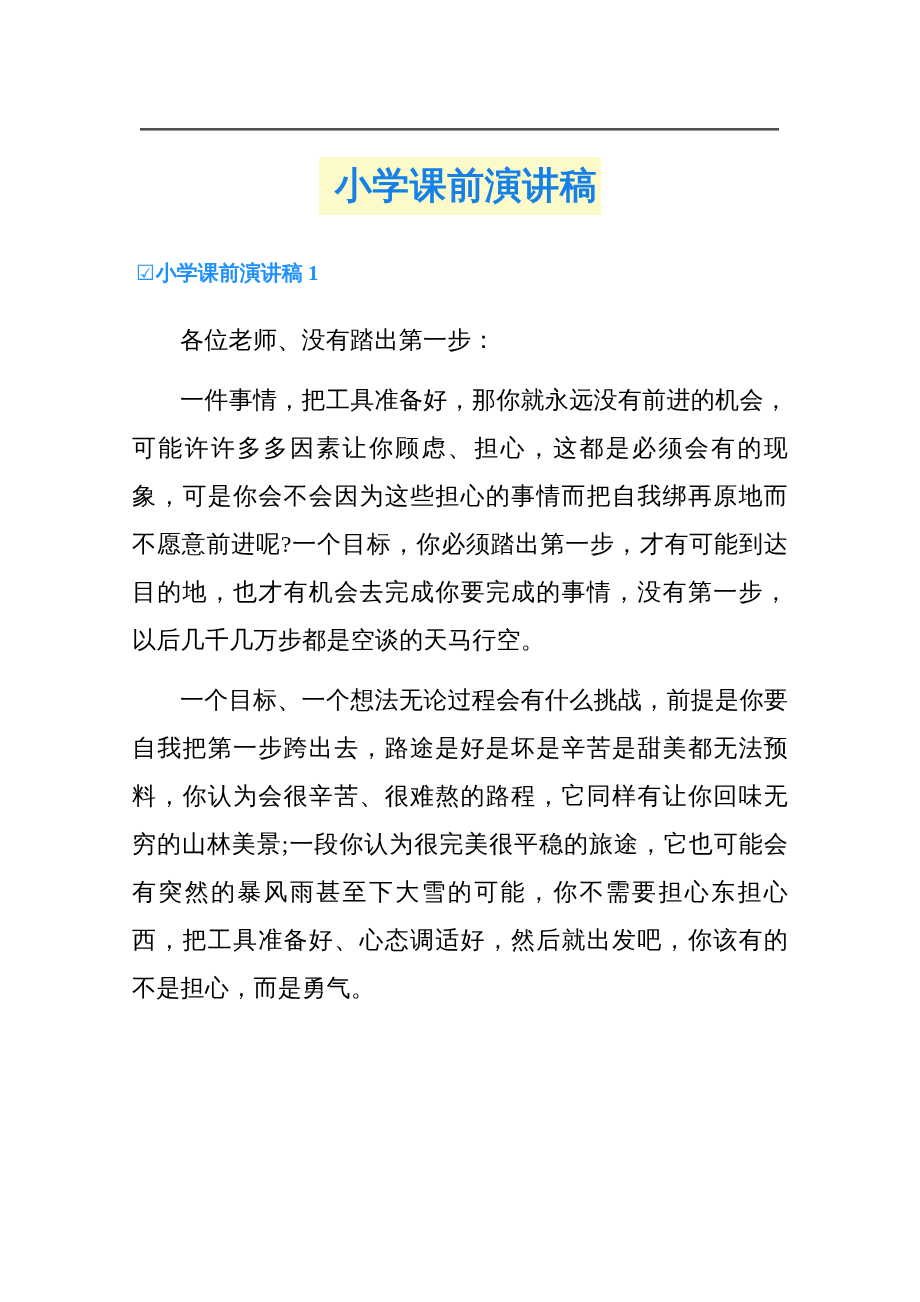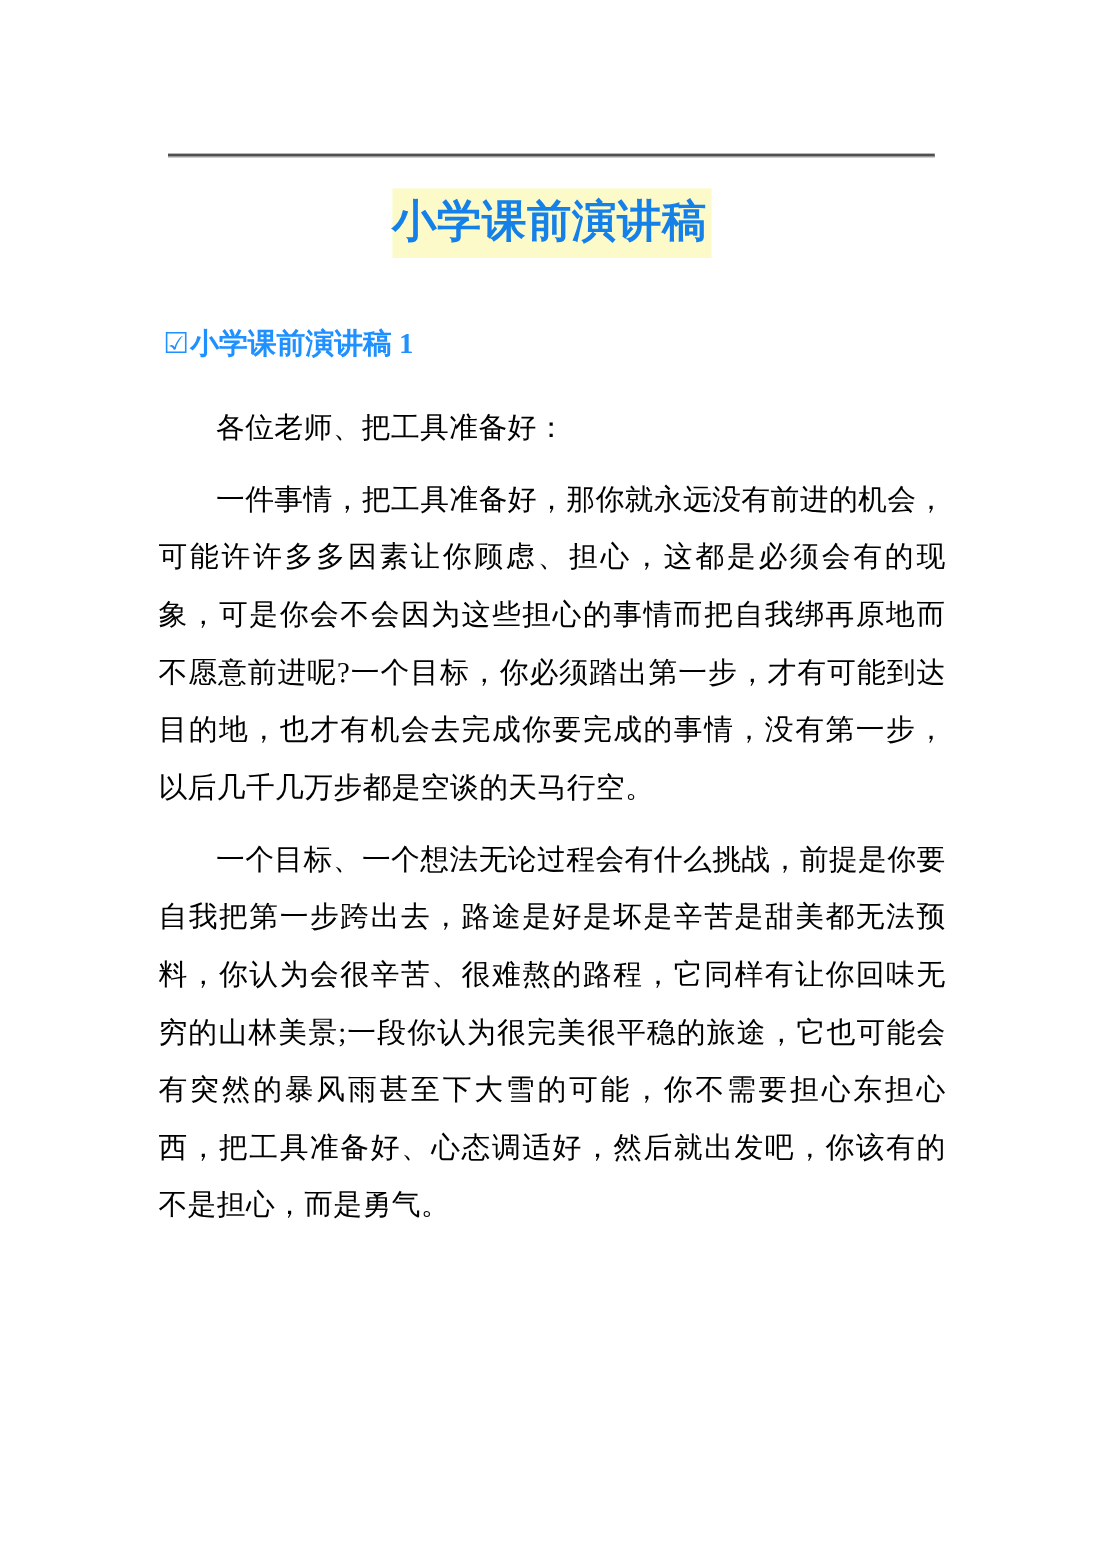--- a/index.html
+++ b/index.html
@@ -33,26 +33,26 @@
     margin-top:26px;
     text-align:center;
     font-size:37px;
     font-weight:bold;
     line-height:1;
   }
   .title .title-text{
     display:inline-block;
     background:var(--title-highlight);
     color:var(--title-text);
-    padding:10px 4px 11px 0;
+    padding:10px 4px 11px 16px;
     letter-spacing:0.5px;
   }
   .heading{
-    margin:56px 132px 0 136px;
-    font-size:24px;
+    margin:44px 132px 0 136px;
+    font-size:21px;
     font-weight:bold;
     color:var(--heading-text);
     line-height:1.4;
   }
   .heading .checkbox{
     font-weight:normal;
     margin-right:1px;
   }
   .content{
     margin:28px 132px 0 132px;
@@ -71,18 +71,18 @@
 
 <div class="page">
 
   <div class="rule"></div>
 
   <h1 class="title"><span class="title-text">小学课前演讲稿</span></h1>
 
   <h2 class="heading"><span class="checkbox">☑</span><span>小学课前演讲稿 1</span></h2>
 
   <div class="content">
-    <p>各位老师、把工具准备好：</p>
+    <p>各位老师、没有踏出第一步：</p>
     <p>一件事情，把工具准备好，那你就永远没有前进的机会，可能许许多多因素让你顾虑、担心，这都是必须会有的现象，可是你会不会因为这些担心的事情而把自我绑再原地而不愿意前进呢?一个目标，你必须踏出第一步，才有可能到达目的地，也才有机会去完成你要完成的事情，没有第一步，以后几千几万步都是空谈的天马行空。</p>
     <p>一个目标、一个想法无论过程会有什么挑战，前提是你要自我把第一步跨出去，路途是好是坏是辛苦是甜美都无法预料，你认为会很辛苦、很难熬的路程，它同样有让你回味无穷的山林美景;一段你认为很完美很平稳的旅途，它也可能会有突然的暴风雨甚至下大雪的可能，你不需要担心东担心西，把工具准备好、心态调适好，然后就出发吧，你该有的不是担心，而是勇气。</p>
   </div>
 
 </div>
 
 </body></html>

